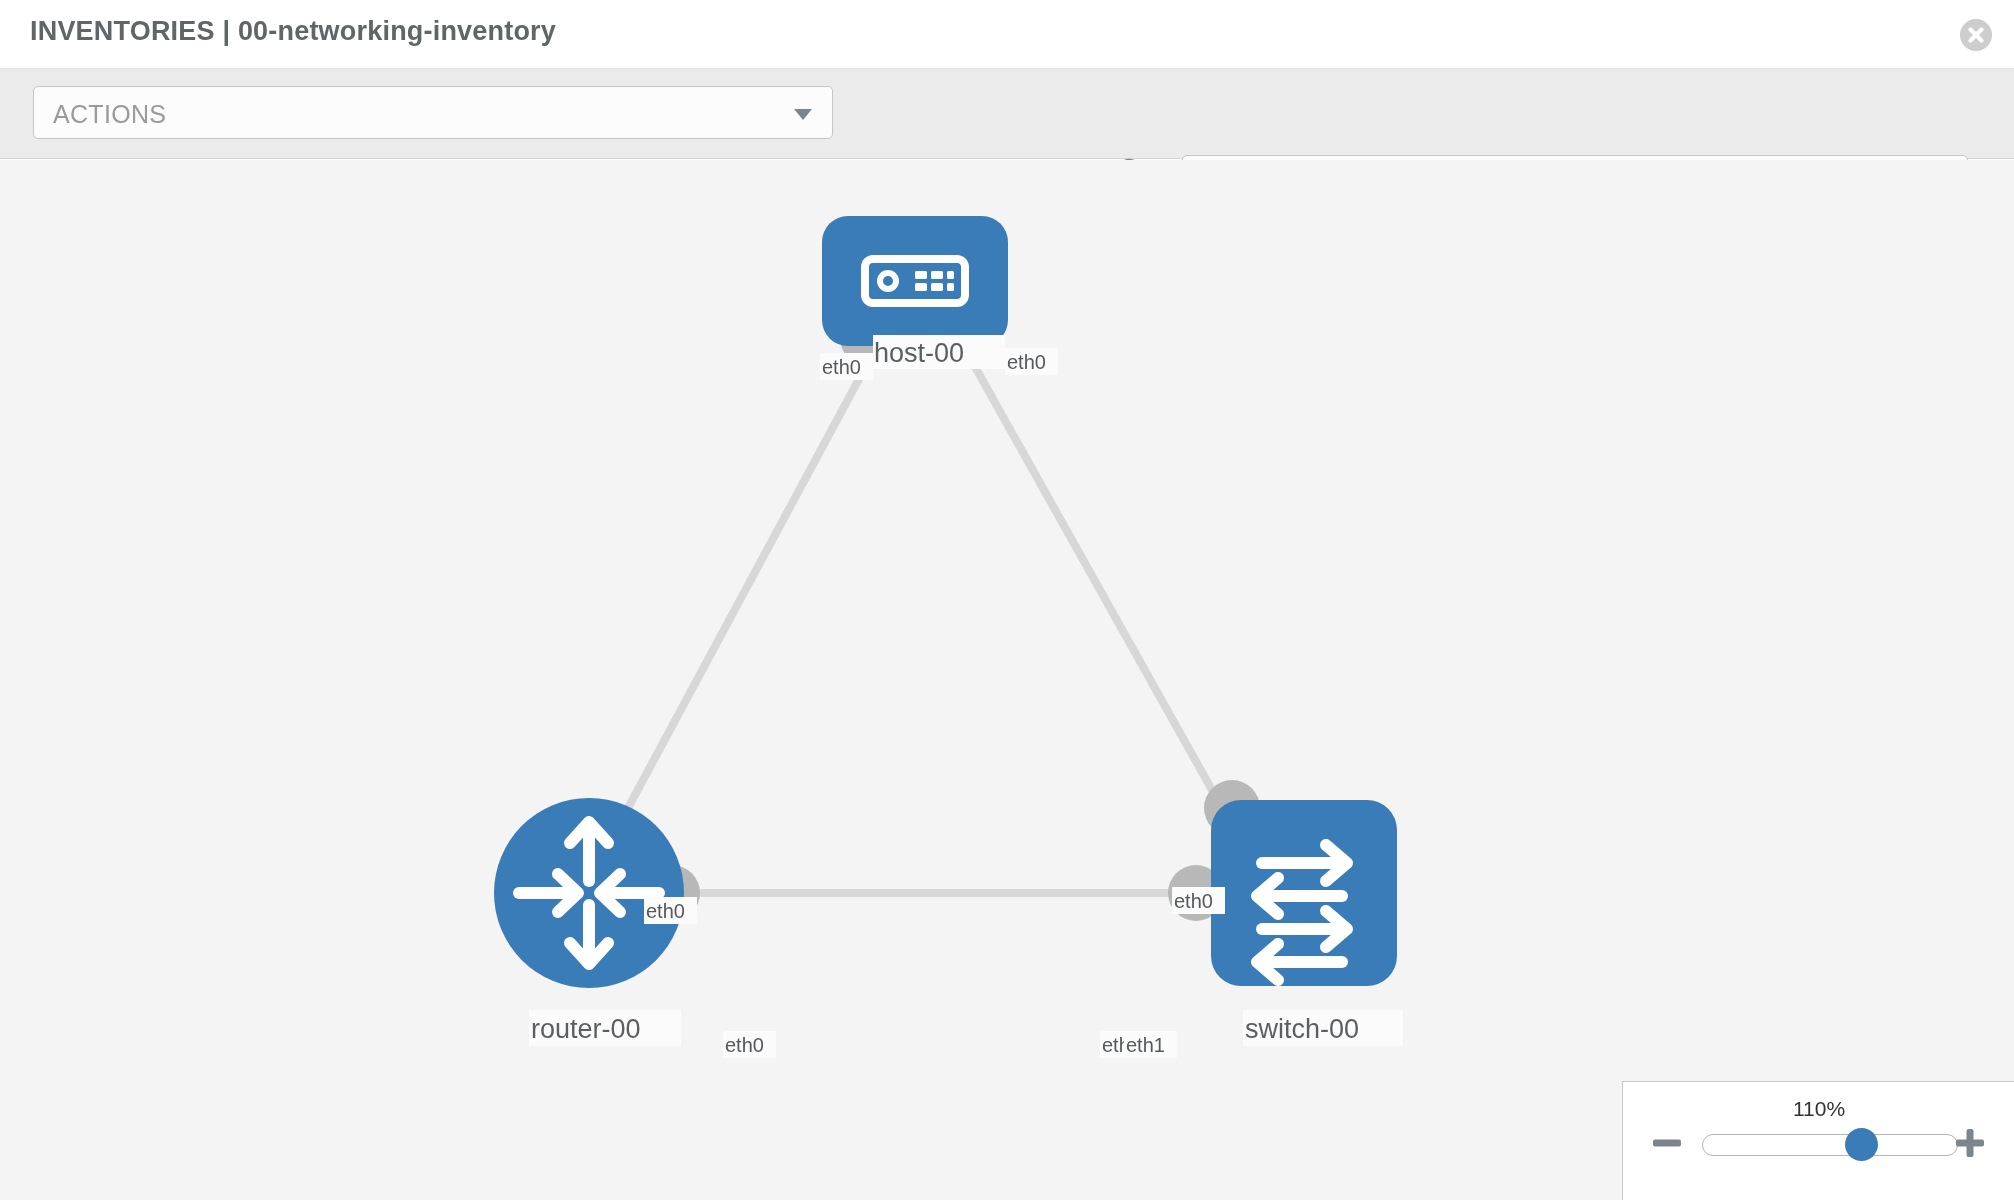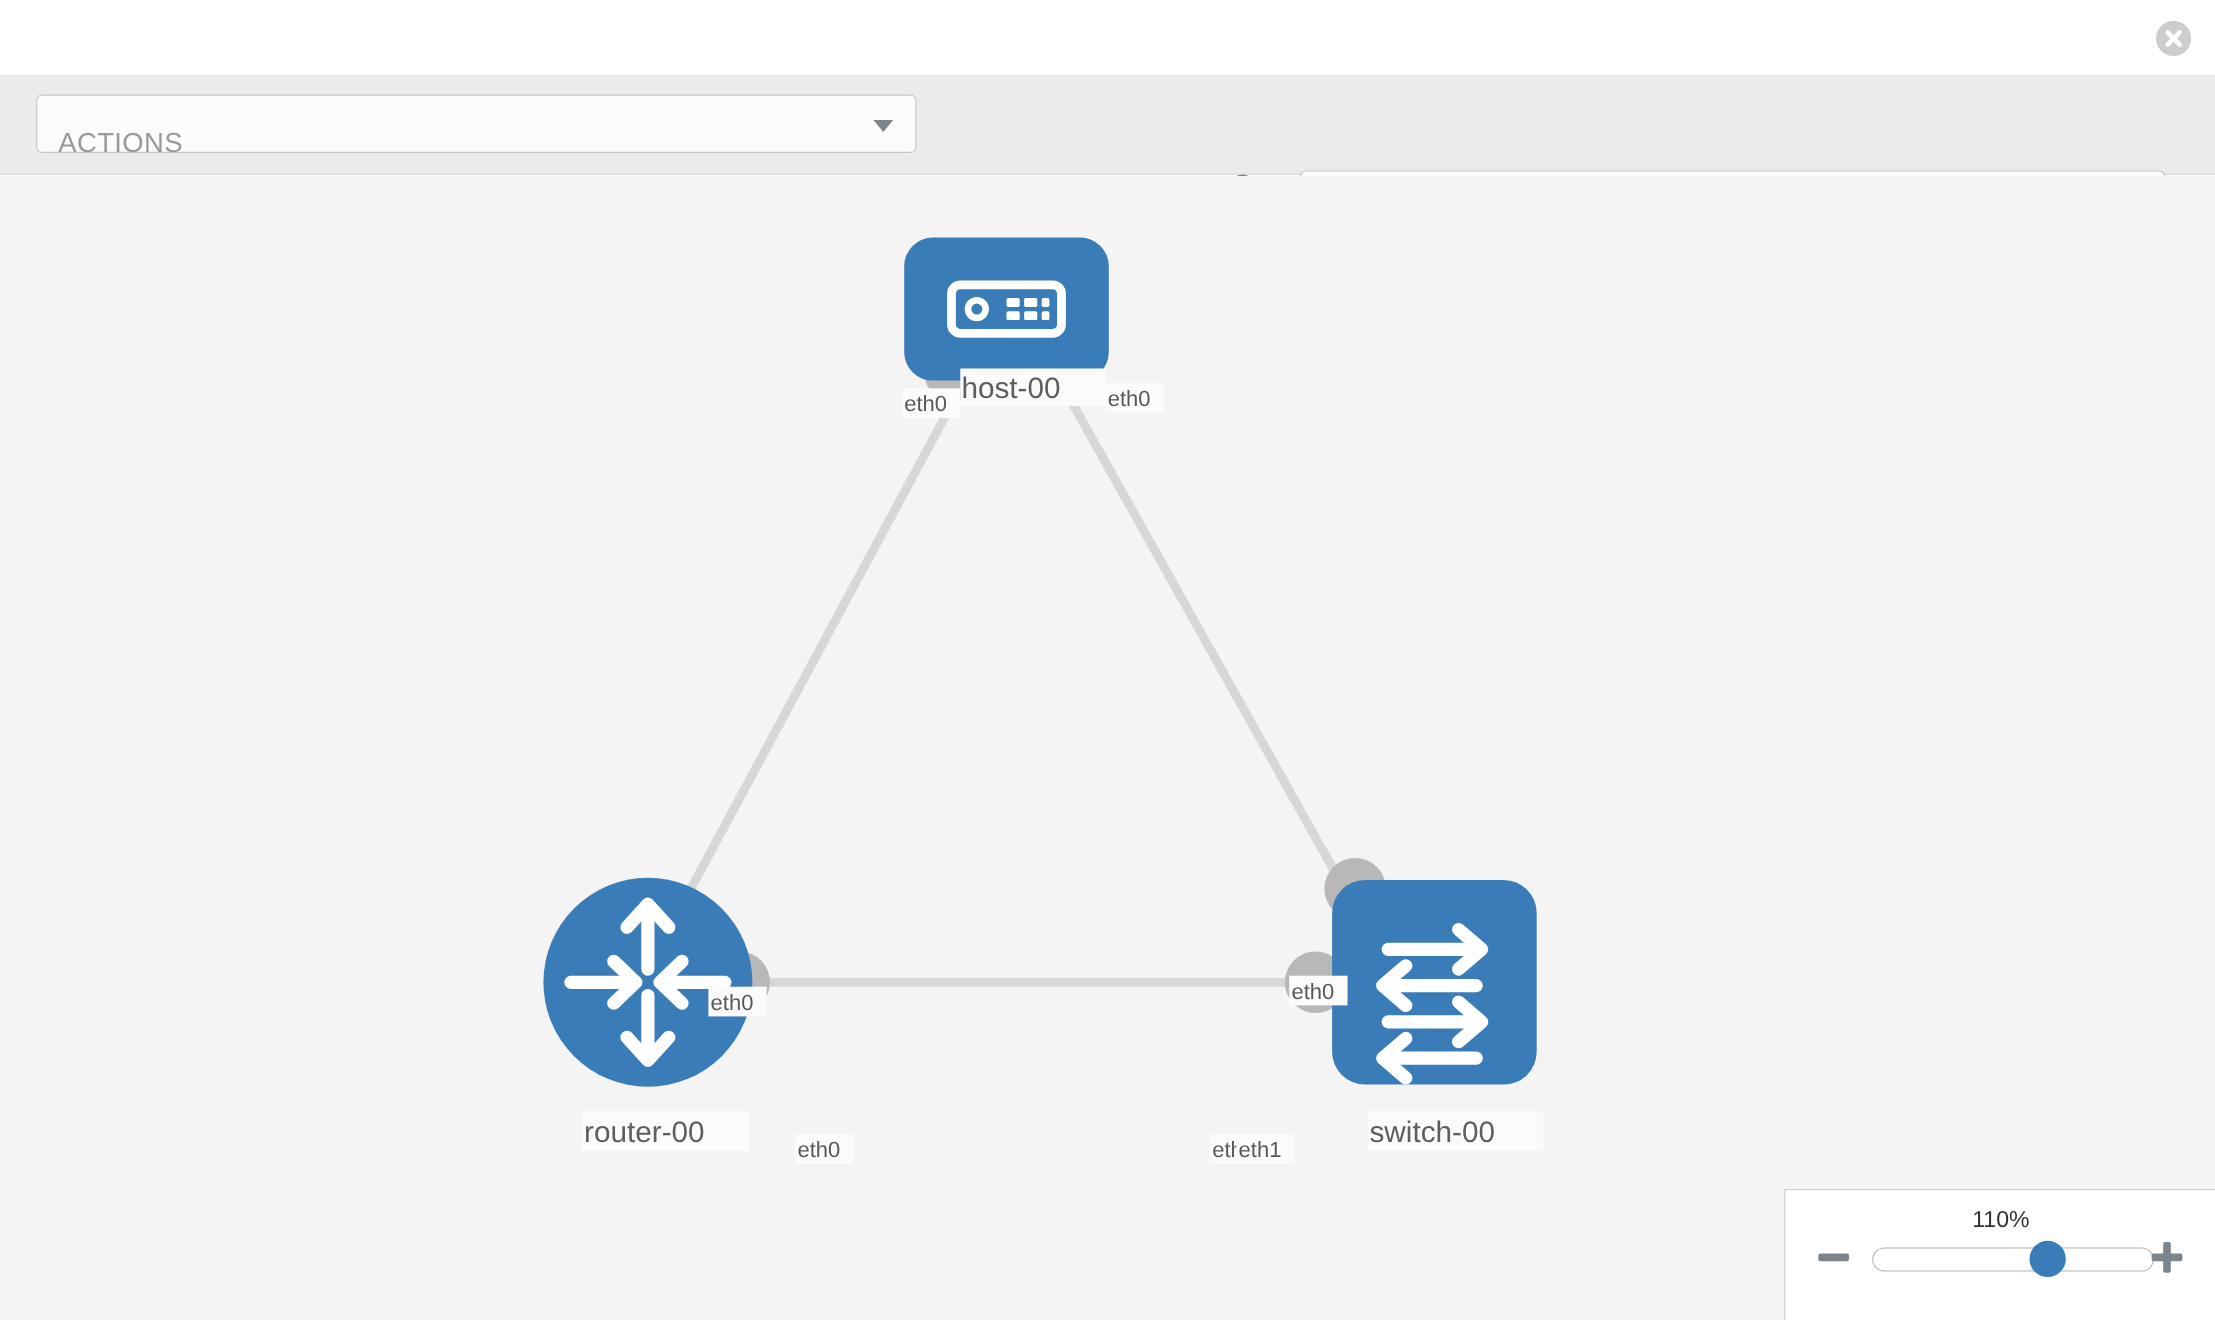--- a/index.html
+++ b/index.html
@@ -58,21 +58,20 @@
     background: #fcfcfc;
     border: 1px solid #c6c6c6;
     border-radius: 5px;
   }
   .actions-label {
     position: absolute;
     left: 19px; top: 13px;
     font-size: 25px;
     color: #9a9a9a;
     letter-spacing: 0.3px;
-    margin-top: 16px;
   }
   .caret {
     position: absolute;
     right: 20px; top: 22px;
     width: 0; height: 0;
     border-left: 9px solid transparent;
     border-right: 9px solid transparent;
     border-top: 11px solid #7d858c;
   }
   .tool-icon {
@@ -169,20 +168,21 @@
     background: #3a7cb8;
     cursor: pointer;
   }
 </style>
 </head>
 <body>
 
 <div id="app">
 
   <div class="header">
+    <div class="header-title">INVENTORIES | 00-networking-inventory</div>
 
     <div class="close-button">
       <svg width="32" height="32" viewBox="0 0 32 32">
         <circle cx="16" cy="16" r="16" fill="#cdcdcd"></circle>
         <path d="M10.5 10.5 L21.5 21.5 M21.5 10.5 L10.5 21.5" stroke="#ffffff" stroke-width="4.2" stroke-linecap="round"></path>
       </svg>
     </div>
   </div>
 
   <div class="toolbar">

